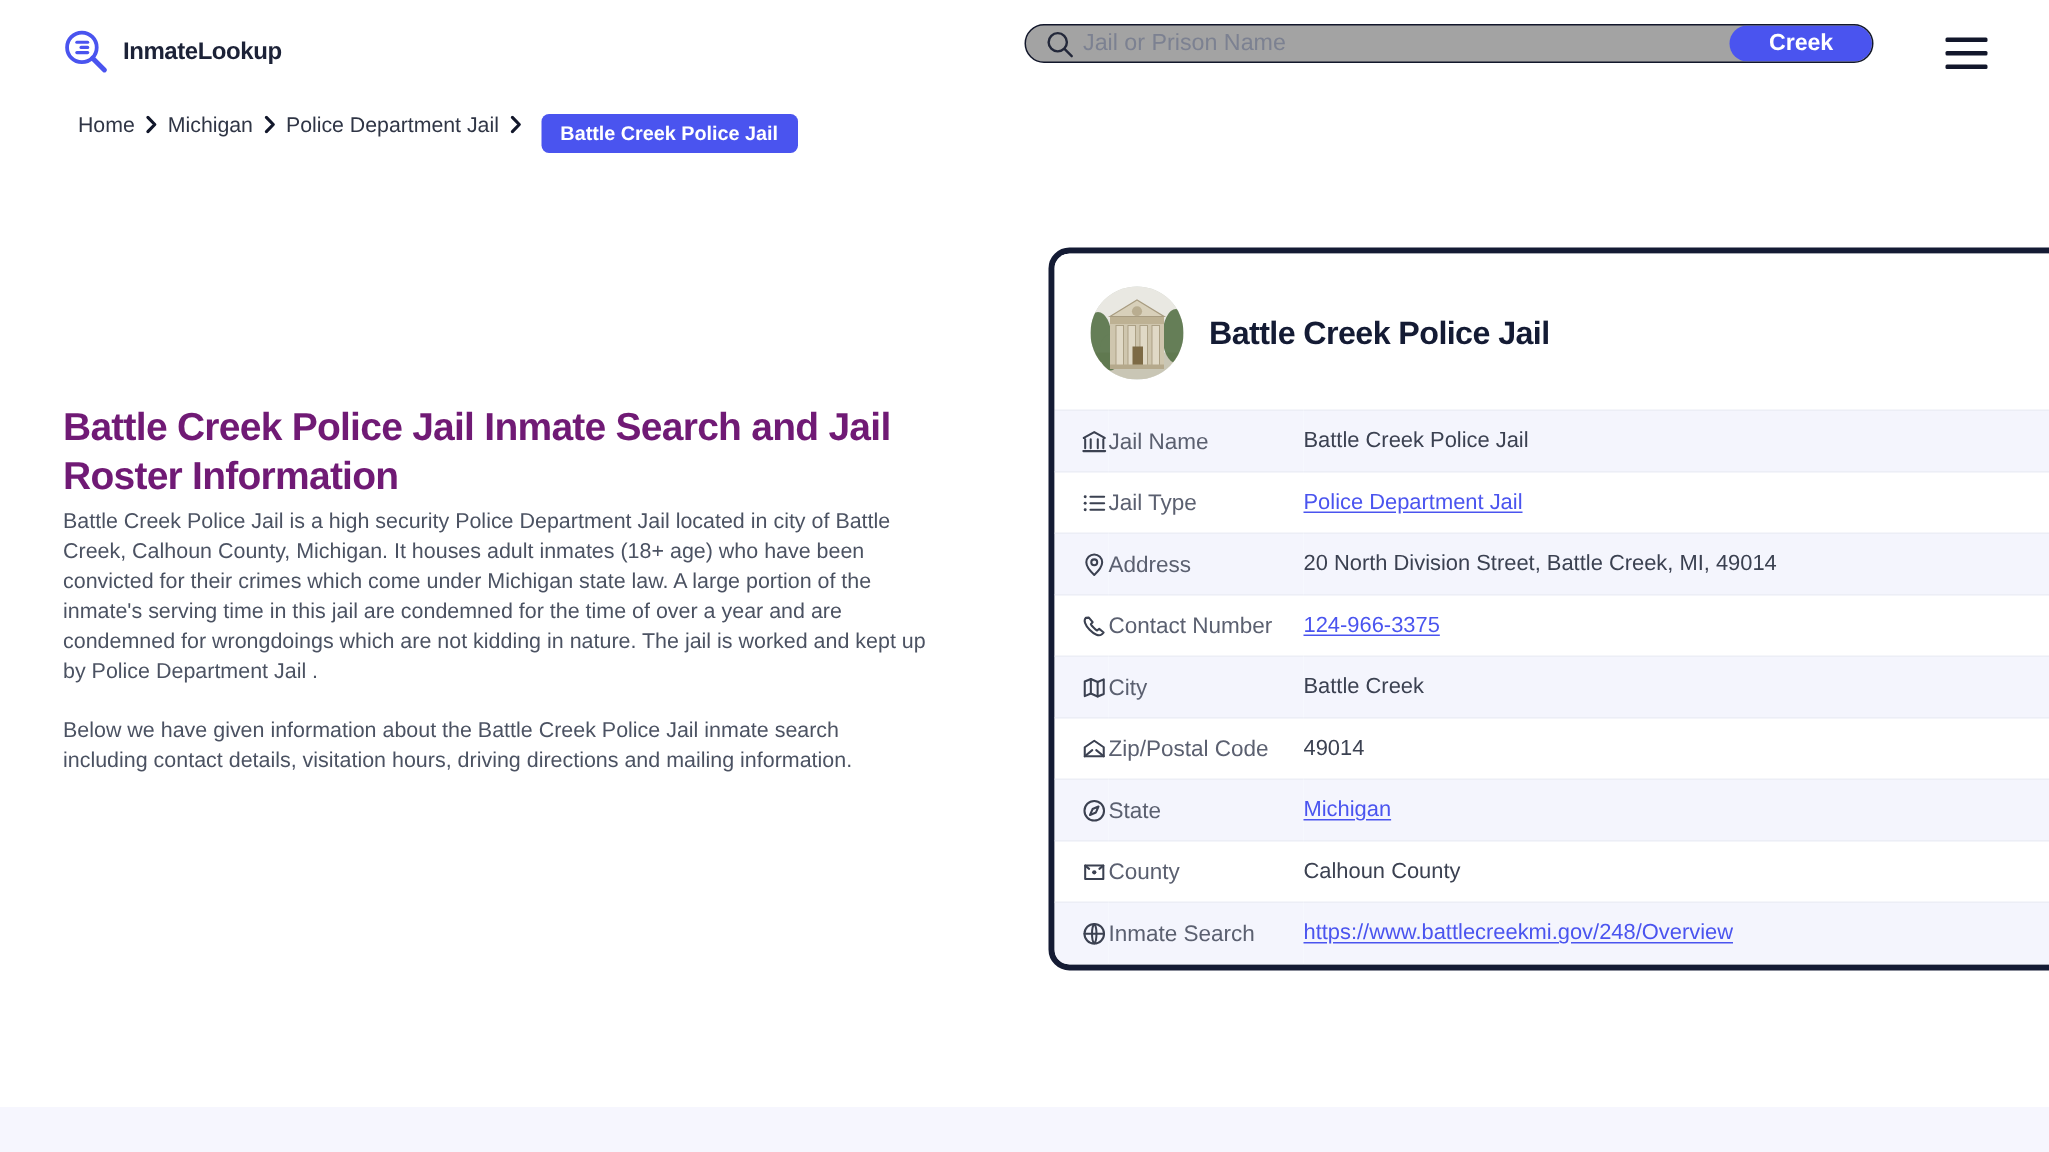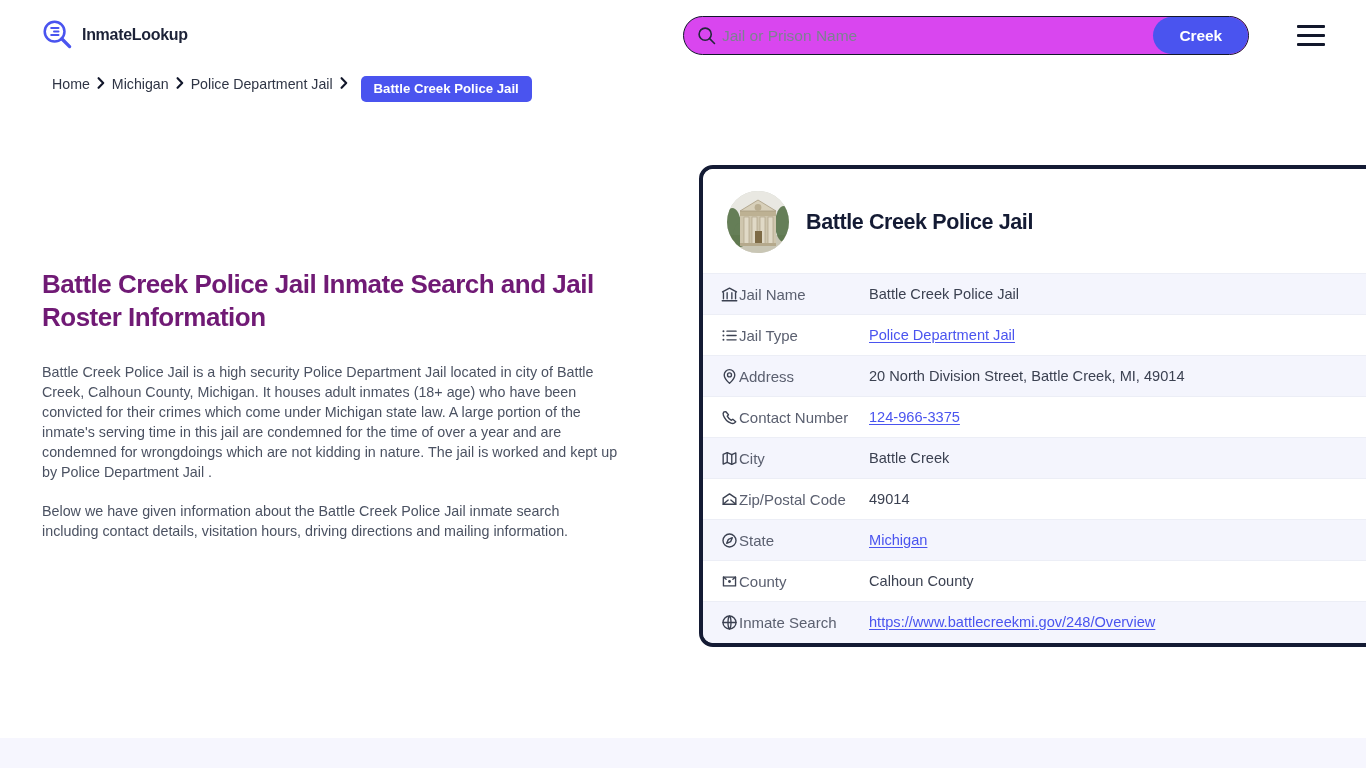--- a/index.html
+++ b/index.html
@@ -24,24 +24,24 @@
     text-decoration: none;
   }
   .brand-icon { width: 31px; height: 31px; display:block; }
   .brand-text {
     font-size: 16px; font-weight: 700; color: #1c2237;
     letter-spacing: -0.3px; white-space: nowrap;
   }
 
   .searchbar {
     position: absolute; left: 683px; top: 16px;
-    width: 566px; height: 39px;
+    width: 566px; height: 26px;
     border: 1.6px solid #12172b;
     border-radius: 22px;
-    background: #d946ef;
+    background: #a3a3a3;
     display: flex; align-items: center;
     overflow: hidden;
   }
   .search-icon-wrap {
     width: 38px; display:flex; align-items:center; justify-content:center; flex: 0 0 38px;
     padding-left: 6px;
   }
   .search-input {
     flex: 1 1 auto; height: 100%;
     border: none; outline: none; background: transparent;
@@ -91,21 +91,21 @@
 
   
   .left-col { position: absolute; left: 42px; top: 268px; width: 600px; }
   .page-title {
     font-size: 26px; line-height: 1.26;
     font-weight: 700; color: #701a75;
     letter-spacing: -0.5px;
     width: 560px;
   }
   .para {
-    margin-top: 28px;
+    margin-top: 4px;
     font-size: 14.3px; line-height: 20px;
     color: #4b5262;
     width: 588px;
   }
   .para.second { margin-top: 19px; width: 560px; }
 
   
   .info-card {
     position: absolute; left: 699px; top: 165px;
     width: 700px;               

